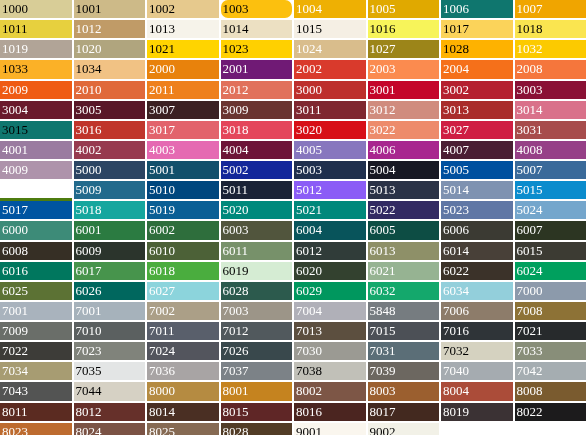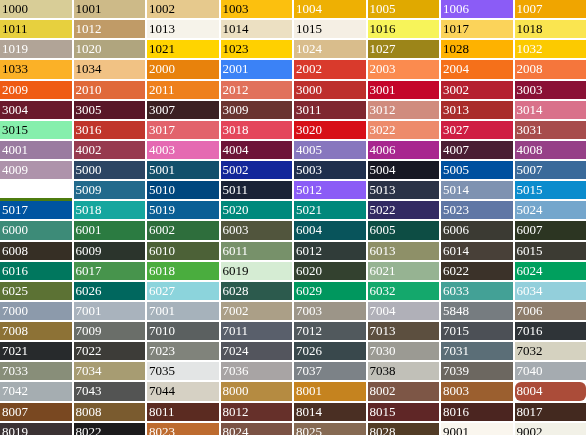--- a/index.html
+++ b/index.html
@@ -53,30 +53,30 @@
 <div id="ral-grid">
     <div class="swatch dark-text" style="background: rgb(216, 205, 151);">
       <span class="code">1000</span>
     </div>
     <div class="swatch dark-text" style="background: rgb(205, 186, 136);">
       <span class="code">1001</span>
     </div>
     <div class="swatch dark-text" style="background: rgb(230, 201, 141);">
       <span class="code">1002</span>
     </div>
-    <div class="swatch dark-text" style="background: rgb(252, 192, 14);">
+    <div class="swatch dark-text" style="background: rgb(252, 192, 14); border-radius: 7px;">
       <span class="code">1003</span>
     </div>
     <div class="swatch light-text" style="background: rgb(238, 176, 3);">
       <span class="code">1004</span>
     </div>
     <div class="swatch light-text" style="background: rgb(224, 169, 0);">
       <span class="code">1005</span>
     </div>
-    <div class="swatch light-text" style="background: #8b5cf6;">
+    <div class="swatch light-text" style="background: #0f766e;">
       <span class="code">1006</span>
     </div>
     <div class="swatch light-text" style="background: rgb(240, 165, 0);">
       <span class="code">1007</span>
     </div>
     <div class="swatch dark-text" style="background: rgb(231, 208, 62);">
       <span class="code">1011</span>
     </div>
     <div class="swatch light-text" style="background: rgb(192, 155, 103);">
       <span class="code">1012</span>
@@ -125,21 +125,21 @@
     </div>
     <div class="swatch dark-text" style="background: rgb(251, 177, 39);">
       <span class="code">1033</span>
     </div>
     <div class="swatch dark-text" style="background: rgb(241, 194, 132);">
       <span class="code">1034</span>
     </div>
     <div class="swatch light-text" style="background: rgb(232, 130, 12);">
       <span class="code">2000</span>
     </div>
-    <div class="swatch light-text" style="background: #3b82f6; text-align: right;">
+    <div class="swatch light-text" style="background: #701a75; text-align: right;">
       <span class="code">2001</span>
     </div>
     <div class="swatch light-text" style="background: rgb(217, 58, 44);">
       <span class="code">2002</span>
     </div>
     <div class="swatch light-text" style="background: rgb(251, 139, 79);">
       <span class="code">2003</span>
     </div>
     <div class="swatch light-text" style="background: rgb(245, 112, 26);">
       <span class="code">2004</span>
@@ -188,21 +188,21 @@
     </div>
     <div class="swatch light-text" style="background: rgb(208, 140, 126);">
       <span class="code">3012</span>
     </div>
     <div class="swatch light-text" style="background: rgb(169, 44, 43);">
       <span class="code">3013</span>
     </div>
     <div class="swatch light-text" style="background: rgb(217, 113, 138);">
       <span class="code">3014</span>
     </div>
-    <div class="swatch dark-text" style="background: #86efac; text-align: center;">
+    <div class="swatch dark-text" style="background: #0f766e; text-align: center;">
       <span class="code">3015</span>
     </div>
     <div class="swatch light-text" style="background: rgb(192, 53, 43);">
       <span class="code">3016</span>
     </div>
     <div class="swatch light-text" style="background: rgb(226, 99, 108);">
       <span class="code">3017</span>
     </div>
     <div class="swatch light-text" style="background: rgb(228, 70, 91);">
       <span class="code">3018</span>
@@ -398,23 +398,20 @@
     </div>
     <div class="swatch light-text" style="background: rgb(44, 90, 77);">
       <span class="code">6028</span>
     </div>
     <div class="swatch light-text" style="background: rgb(0, 151, 94);">
       <span class="code">6029</span>
     </div>
     <div class="swatch light-text" style="background: rgb(20, 168, 108);">
       <span class="code">6032</span>
     </div>
-    <div class="swatch light-text" style="background: rgb(67, 161, 150);">
-      <span class="code">6033</span>
-    </div>
     <div class="swatch light-text" style="background: rgb(147, 207, 219);">
       <span class="code">6034</span>
     </div>
     <div class="swatch light-text" style="background: rgb(140, 154, 171);">
       <span class="code">7000</span>
     </div>
     <div class="swatch light-text" style="background: rgb(169, 179, 189);">
       <span class="code">7001</span>
     </div>
     <div class="swatch light-text" style="background: rgb(166, 178, 187);">
@@ -521,25 +518,22 @@
     </div>
     <div class="swatch light-text" style="background: rgb(197, 131, 31);">
       <span class="code">8001</span>
     </div>
     <div class="swatch light-text" style="background: rgb(125, 86, 70);">
       <span class="code">8002</span>
     </div>
     <div class="swatch light-text" style="background: rgb(155, 95, 47);">
       <span class="code">8003</span>
     </div>
-    <div class="swatch light-text" style="background: rgb(171, 76, 57); border-radius: 6px;">
+    <div class="swatch light-text" style="background: rgb(171, 76, 57);">
       <span class="code">8004</span>
-    </div>
-    <div class="swatch light-text" style="background: rgb(121, 72, 33);">
-      <span class="code">8007</span>
     </div>
     <div class="swatch light-text" style="background: rgb(122, 91, 47);">
       <span class="code">8008</span>
     </div>
     <div class="swatch light-text" style="background: rgb(91, 43, 33);">
       <span class="code">8011</span>
     </div>
     <div class="swatch light-text" style="background: rgb(102, 48, 42);">
       <span class="code">8012</span>
     </div>

